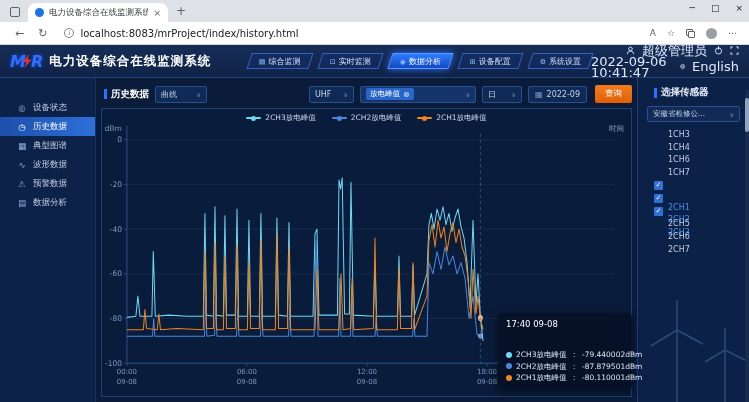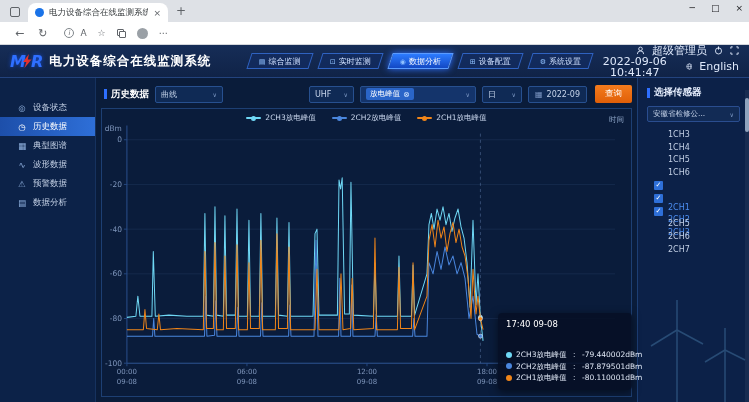--- a/index.html
+++ b/index.html
@@ -38,21 +38,21 @@
   .bolt { margin:0 -1px; }
   .app-title { color:#fff; font-size:12.5px; font-weight:bold; letter-spacing:1px; white-space:nowrap; }
   .nav { display:flex; gap:9px; margin-left:38px; }
   .nav-btn { transform:skewX(-18deg); border:1px solid #2f62c0; background:rgba(18,45,100,.65);
     height:16px; display:flex; align-items:center; padding:0 9px; }
   .nav-btn > span { transform:skewX(18deg); display:flex; align-items:center; gap:3px;
     font-size:8px; color:#cfe0ff; white-space:nowrap; }
   .nav-btn.active { background:linear-gradient(180deg,#2c7bff,#1248c4); border-color:#5a9bff; box-shadow:0 0 7px #2e6fff; }
   .nav-btn.active > span { color:#fff; }
   .nav-ico { font-size:7px; color:#8fc0ff; }
-  .hdr-right { margin-left:auto; text-align:center; color:#dfe9fb; font-size:11px; line-height:11px; }
+  .hdr-right { margin-left:auto; text-align:left; color:#dfe9fb; font-size:13px; line-height:11px; }
   .hdr-row { display:flex; align-items:center; justify-content:flex-end; gap:7px; }
   .hicon { width:9px; height:9px; display:inline-block; }
 
   .app-body { flex:1; display:flex; min-height:0; }
 
   
   .sidebar { width:96px; flex:none; background:#0c2248; border-right:1px solid #16325f; padding-top:20px; }
   .side-item { display:flex; align-items:center; gap:6px; height:19px; padding-left:17px;
     font-size:8.5px; color:#c2cfe4; white-space:nowrap; }
   .side-item .ico { font-size:8.5px; color:#8fb0de; width:10px; text-align:center; }
@@ -77,32 +77,32 @@
   .cal { font-size:8px; color:#7e99c6; }
   .query-btn { background:linear-gradient(180deg,#f47c1d,#e05f08); color:#fff; font-size:8.5px;
     height:18px; padding:0 10px; border:none; border-radius:2px; margin-left:2px; }
 
   .chart-panel { flex:1; margin-top:4px; border:1px solid #1d3f73; background:rgba(10,28,62,.45); position:relative; min-height:0; }
   .legend { position:absolute; top:4px; left:0; right:0; display:flex; justify-content:center; gap:16px; z-index:3; }
   .lg-item { display:flex; align-items:center; gap:4px; font-size:7.5px; color:#c9d6ec; }
   .lg-mark { position:relative; width:15px; height:7px; }
   .lg-line { position:absolute; left:0; right:0; top:2.5px; height:2px; border-radius:1px; }
   .lg-dot { position:absolute; left:5px; top:1px; width:5px; height:5px; border-radius:50%; }
-  .time-label { position:absolute; right:7px; top:6px; font-size:7.5px; color:#8fa7c9; z-index:3; }
+  .time-label { position:absolute; right:7px; top:15px; font-size:7.5px; color:#8fa7c9; z-index:3; }
   #chart-svg { position:absolute; inset:0; width:100%; height:100%; }
 
   .tooltip { position:absolute; left:396px; top:204px; width:134px; background:rgba(5,16,38,.9);
     border-radius:4px; padding:6px 8px; z-index:5; box-shadow:0 2px 8px rgba(0,0,0,.5); }
   .tt-time { color:#fff; font-size:8.5px; margin-bottom:20px; }
   .tt-row { display:flex; align-items:center; gap:4px; font-size:7.5px; color:#dfe7f5; line-height:11.5px; white-space:nowrap; }
   .tt-dot { width:6px; height:6px; border-radius:50%; flex:none; }
 
   
   .rightpanel { width:112px; flex:none; background:#0c2148; border-left:1px solid #1c3e74; padding-top:8px; position:relative; overflow:hidden; }
-  .rp-header { display:flex; align-items:center; gap:4px; color:#e8f0ff; font-weight:bold; font-size:9.5px; padding-left:9px; }
+  .rp-header { display:flex; align-items:center; gap:4px; color:#e8f0ff; font-weight:bold; font-size:9.5px; padding-left:16px; }
   .rp-select { margin:7px 9px 6px 9px; height:16px; border:1px solid #2a4d8f; background:#122b55; border-radius:2px;
     display:flex; align-items:center; justify-content:space-between; padding:0 5px; font-size:7.5px; color:#c6d4ea; position:relative; z-index:2; }
   .sensor-list { position:relative; z-index:2; }
   .sensor-row { display:flex; align-items:center; height:12.8px; padding-left:16px; gap:5px; }
   .cbox { width:9px; height:9px; flex:none; border-radius:1px; }
   .cbox.on { background:#2e6fd8; color:#fff; font-size:7px; line-height:9px; text-align:center; }
   .sensor-label { font-size:8px; color:#c2cfe4; }
   .sensor-row.checked .sensor-label { color:#4c8df0;margin-top:43px; }
   .rp-deco { position:absolute; bottom:0; right:0; opacity:.28; z-index:1; }
 
@@ -126,20 +126,21 @@
       <span>─</span>
       <span>□</span>
       <span>×</span>
     </div>
   </div>
 
   <div class="addressbar">
     <span class="nav-glyph">←</span>
     <span class="nav-glyph">↻</span>
     <span class="info-circle">i</span>
+    <span class="url">localhost:8083/mrProject/index/history.html</span>
     <div class="addr-right">
       <span>A</span>
       <span>☆</span>
       <span class="collections-icon">
           <i></i>
           <i></i>
         </span>
       <span class="avatar"></span>
       <span>⋯</span>
     </div>
@@ -245,21 +246,21 @@
           <span>数据分析</span>
         </div>
       </div>
 
       <div class="content">
         <div class="toolbar">
           <div class="tb-title">
             <span class="tb-bar"></span>
             <span>历史数据</span>
           </div>
-          <div class="sel" style="width:68px">
+          <div class="sel" style="width:52px">
             <span>曲线</span>
               <span class="chev">∨</span>
           </div>
           <div class="spacer"></div>
           <div class="sel" style="width:45px">
             <span>UHF</span>
               <span class="chev">∨</span>
           </div>
           <div class="sel sel-metric">
             <span class="tag">
@@ -384,25 +385,25 @@
             <div class="sensor-row">
               <span class="cbox"></span>
               <span class="sensor-label">1CH3</span>
             </div>
             <div class="sensor-row">
               <span class="cbox"></span>
               <span class="sensor-label">1CH4</span>
             </div>
             <div class="sensor-row">
               <span class="cbox"></span>
-              <span class="sensor-label">1CH5</span>
-            </div>
-            <div class="sensor-row">
-              <span class="cbox"></span>
               <span class="sensor-label">1CH6</span>
+            </div>
+            <div class="sensor-row">
+              <span class="cbox"></span>
+              <span class="sensor-label">1CH7</span>
             </div>
             <div class="sensor-row checked">
               <span class="cbox on">✓</span>
               <span class="sensor-label">2CH1</span>
             </div>
             <div class="sensor-row checked">
               <span class="cbox on">✓</span>
               <span class="sensor-label">2CH2</span>
             </div>
             <div class="sensor-row checked">

